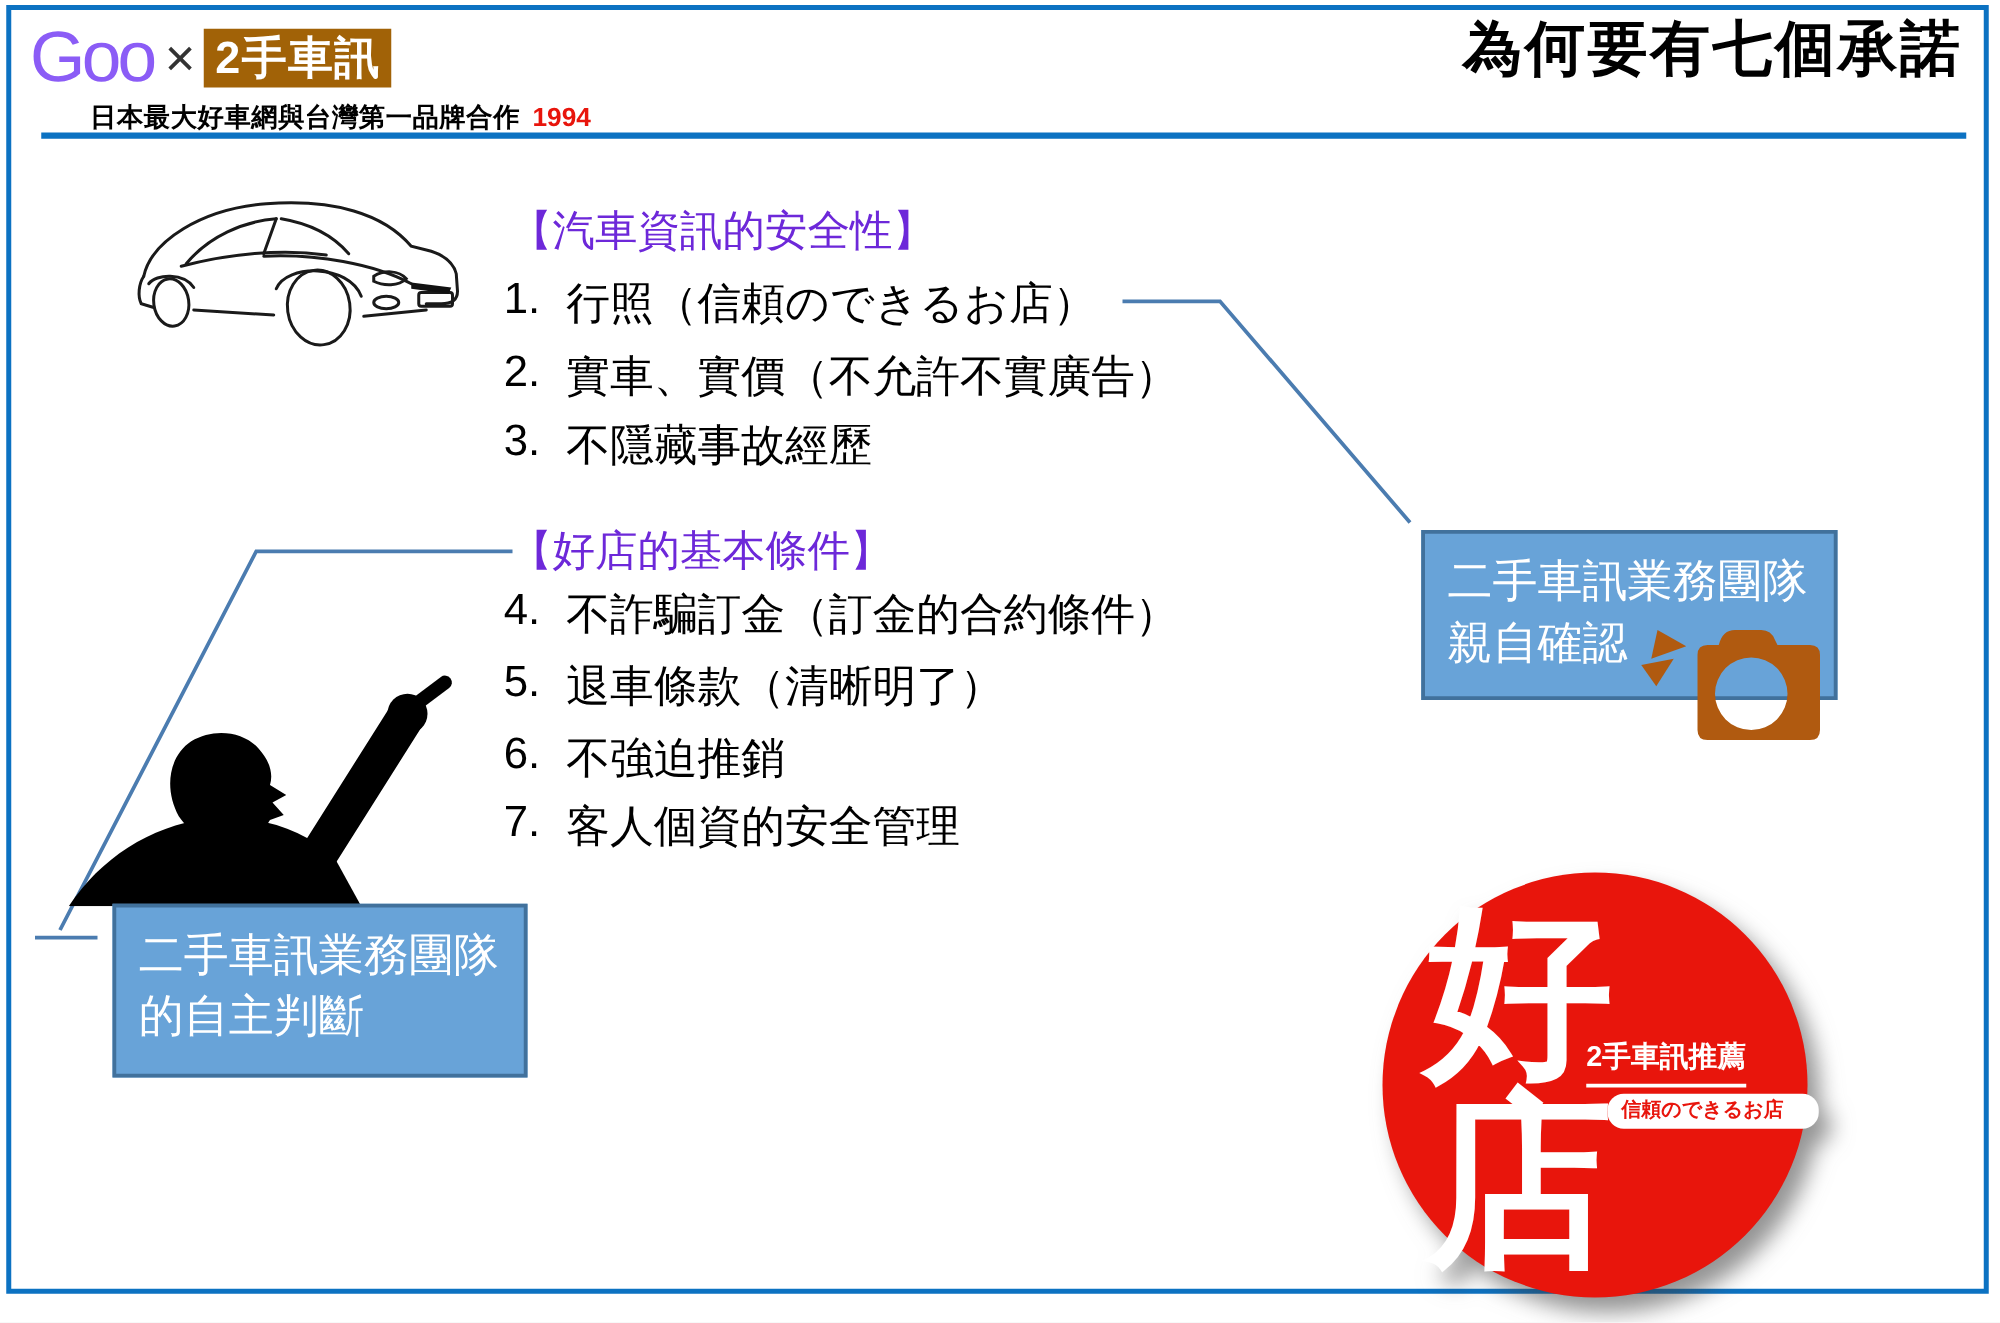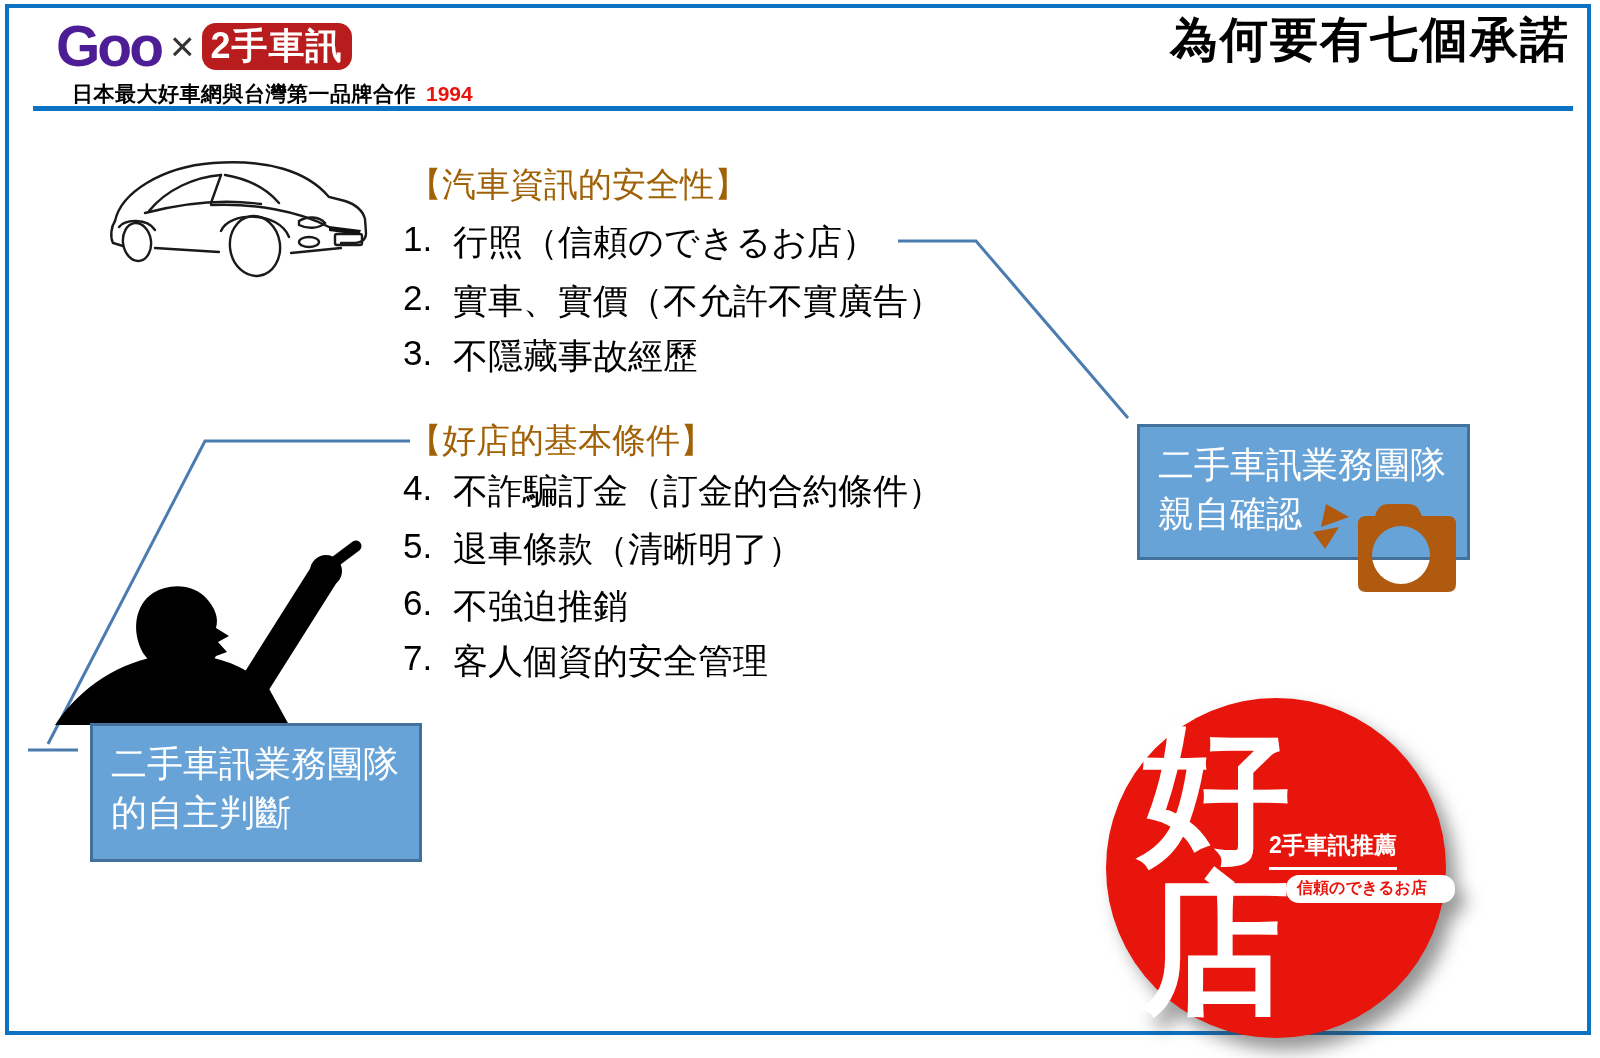--- a/index.html
+++ b/index.html
@@ -7,34 +7,34 @@
         font-family:"Liberation Sans", sans-serif;}
   .abs{position:absolute;}
 
   
   #slide-border{left:5px;top:4px;width:1578px;height:1023px;border:4px solid #0C72C2;z-index:1;}
   #header-divider{left:33px;top:106px;width:1540px;height:5px;background:#0C72C2;z-index:1;}
 
   
   #logo{left:24px;top:18px;z-index:2;}
   #logo-row{display:flex;align-items:center;}
-  #logo-goo{font-size:57px;font-weight:700;letter-spacing:-3px;color:#4c1d95;line-height:1;margin-left:32px;}
+  #logo-goo{font-size:57px;font-weight:400;letter-spacing:-3px;color:#8b5cf6;line-height:1;}
   #logo-times{font-size:42px;color:#333;margin:0 7px 0 9px;line-height:1;}
-  #logo-brandbox{background:#b91c1c;color:#fff;font-weight:900;font-size:36px;
-                 padding:3px 9px 5px 9px;line-height:1.1;letter-spacing:1px;border-radius:14px;}
+  #logo-brandbox{background:#a16207;color:#fff;font-weight:900;font-size:36px;
+                 padding:3px 9px 5px 9px;line-height:1.1;letter-spacing:1px;}
   #logo-tagline-row{display:flex;align-items:baseline;margin-top:5px;margin-left:48px;}
   #logo-tagline{font-size:21px;font-weight:800;color:#000;letter-spacing:0.5px;}
   #logo-year{font-size:21px;font-weight:800;color:#E8150C;margin-left:10px;}
 
   #slide-title{right:30px;top:10px;font-family:"Liberation Serif", serif;
                font-size:48px;font-weight:bold;color:#000;letter-spacing:2px;
                line-height:1.25;z-index:2;white-space:nowrap;}
 
   
-  .sec-heading{left:408px;font-size:34px;font-weight:500;color:#a16207;z-index:2;white-space:nowrap;}
+  .sec-heading{left:408px;font-size:34px;font-weight:500;color:#6d28d9;z-index:2;white-space:nowrap;}
   .list-row{left:403px;display:flex;font-size:35px;color:#000;z-index:2;white-space:nowrap;}
   .list-num{width:50px;flex:0 0 50px;}
   .list-txt{}
 
   
   #connectors{left:0;top:0;z-index:1;}
 
   
   #car-art{left:103px;top:143px;z-index:2;}
   #person-art{left:25px;top:505px;z-index:2;}

